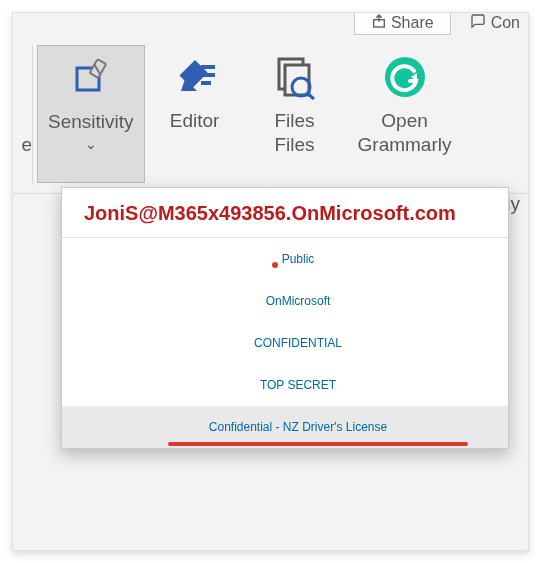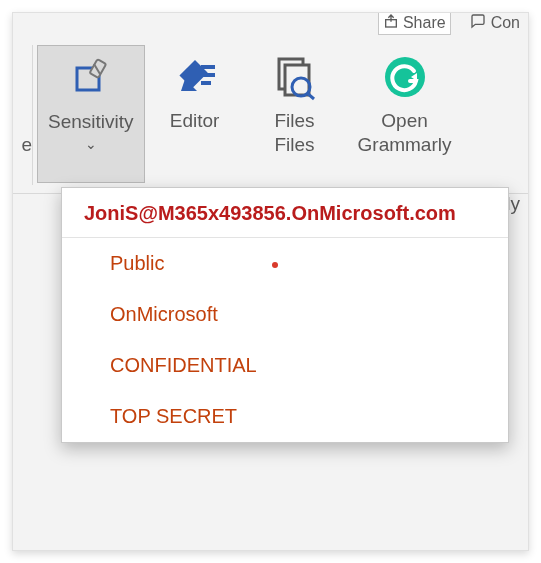--- a/index.html
+++ b/index.html
@@ -29,21 +29,21 @@
     padding: 2px 8px;
     background: #f3f3f3;
   }
   .top-link {
     display: flex;
     align-items: center;
     gap: 4px;
     font-size: 16px;
     color: #5b5b5b;
     border: 1px solid #c7c7c7;
-    padding: 1px 4px;
+    padding: 1px 16px;
     background: #fefefe;
   }
   .top-link.nobord { border: none; background: transparent; padding-left:0; padding-right:0;}
   .share-frag { color:#5b5b5b; }
   .ribbon-row {
     display: flex;
     align-items: flex-start;
     border-bottom: 1px solid #d8d8d8;
     padding: 6px 6px 8px 6px;
     margin-top: 26px;
@@ -103,23 +103,24 @@
   .dd-header {
     padding: 14px 22px 12px 22px;
     font-size: 20px;
     font-weight: 700;
     color: #b91c1c;
     border-bottom: 1px solid #e3e3e3;
   }
   .dd-item {
     position: relative;
     padding: 14px 22px 14px 48px;
-    font-size: 20px;
-    color: #c2410c;
+    font-size: 12px;
+    color: #0369a1;
     cursor: default;
+    text-align: center;
   }
   .dd-item.highlight {
     background: #e9e9e9;
   }
   .red-dot {
     position:absolute;
     left: 210px;
     top: 24px;
     width:6px; height:6px;
     background:#d93a2b;
@@ -236,15 +237,19 @@
     </div>
     <div class="dd-item">
       <span>OnMicrosoft</span>
     </div>
     <div class="dd-item">
       <span>CONFIDENTIAL</span>
     </div>
     <div class="dd-item">
       <span>TOP SECRET</span>
     </div>
+    <div class="dd-item highlight">
+      <span>Confidential - NZ Driver's License</span>
+      <span class="red-underline"></span>
+    </div>
   </div>
 
 </div>
 
 </body></html>

